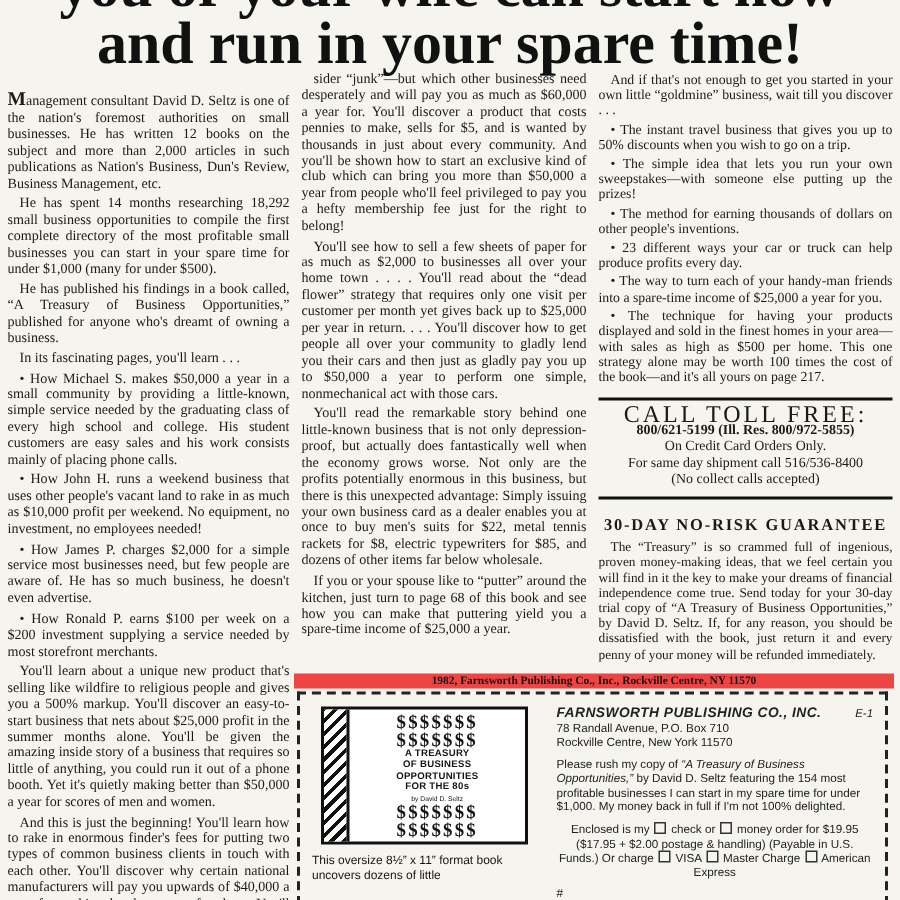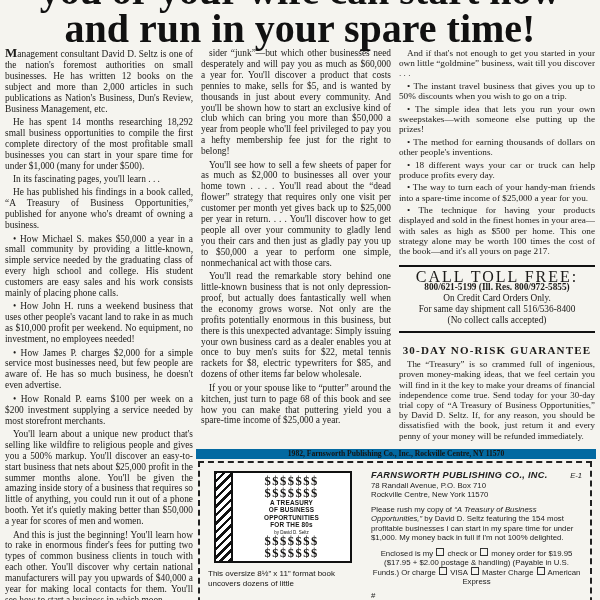--- a/index.html
+++ b/index.html
@@ -9,36 +9,36 @@
   
   .headline{position:absolute;top:-28px;left:0;width:600px;text-align:center;
     font-weight:bold;font-size:40px;line-height:38px;letter-spacing:0px;color:#111;}
 
   
   .col{position:absolute;top:48px;font-size:9.4px;line-height:10.9px;text-align:justify;color:#1b1a18;}
   .col1{left:5px;width:188px;height:552px;overflow:hidden;}
   .col2{left:201px;width:190px;}
   .col3{left:399px;width:196px;font-size:9.2px;line-height:10.15px;}
   .col p{margin:0 0 2.5px 0;text-indent:8px;}
-  .col p.lead{text-indent:0;}
+  .col p.lead{text-indent:0;margin-top:13px;}
   .cap{font-weight:bold;font-size:13px;}
 
   
   .tollbox{margin-top:9px;border-top:2.5px solid #111;border-bottom:2.5px solid #111;
     padding:4px 0 5px 0;text-align:center;font-size:9.3px;line-height:11px;}
   .tb-title{font-size:16px;letter-spacing:2px;}
   .tb-phone{font-weight:bold;text-align:center;}
 
   
   .g-title{margin:12px 0 4px 0;text-align:center;font-weight:bold;font-size:11px;letter-spacing:1.2px;}
   .g-body{font-size:8.9px;line-height:10.2px;text-align:justify;text-indent:8px;margin:0;}
 
   
   .copyright{position:absolute;left:196px;top:449px;width:400px;text-align:center;
-    font-weight:bold;font-size:7.6px;line-height:10px;background:#0369a1;}
+    font-weight:bold;font-size:7.6px;line-height:10px;background:#ef4444;}
 
   
   .coupon{position:absolute;left:198px;top:461px;width:394px;height:152px;box-sizing:border-box;
     border:2.5px dashed #222;padding:8px 8px 0 8px;display:flex;gap:11px;background:#f5f4ef;
     font-family:"Liberation Sans",sans-serif;}
   .coupon-left{width:152px;flex:none;}
   .book{width:138px;height:92px;border:2px solid #111;background:#fff;display:flex;margin-left:6px;box-sizing:border-box;}
   .spine{width:15px;border-right:2px solid #111;
     background:repeating-linear-gradient(-45deg,#111 0 2.5px,#fff 2.5px 6px);}
   .cover{flex:1;text-align:center;padding:3px 2px;display:flex;flex-direction:column;justify-content:space-between;}
@@ -63,43 +63,43 @@
 <div class="ad">
 
   <div class="headline">
     <div>you or your wife can start now</div>
     <div>and run in your spare time!</div>
   </div>
 
   <div class="col col1">
     <p class="lead"><span class="cap">M</span><span>anagement consultant David D. Seltz is one of the nation's foremost authorities on small businesses. He has written 12 books on the subject and more than 2,000 articles in such publications as Nation's Business, Dun's Review, Business Management, etc.</span></p>
     <p>He has spent 14 months researching 18,292 small business opportunities to compile the first complete directory of the most profitable small businesses you can start in your spare time for under $1,000 (many for under $500).</p>
+    <p>He has published his findings in a book called, “A Treasury of Business Opportunities,” published for anyone who's dreamt of owning a business.</p>
     <p>In its fascinating pages, you'll learn . . .</p>
-    <p>He has published his findings in a book called, “A Treasury of Business Opportunities,” published for anyone who's dreamt of owning a business.</p>
     <p>• How Michael S. makes $50,000 a year in a small community by providing a little-known, simple service needed by the graduating class of every high school and college. His student customers are easy sales and his work consists mainly of placing phone calls.</p>
     <p>• How John H. runs a weekend business that uses other people's vacant land to rake in as much as $10,000 profit per weekend. No equipment, no investment, no employees needed!</p>
     <p>• How James P. charges $2,000 for a simple service most businesses need, but few people are aware of. He has so much business, he doesn't even advertise.</p>
     <p>• How Ronald P. earns $100 per week on a $200 investment supplying a service needed by most storefront merchants.</p>
     <p>You'll learn about a unique new product that's selling like wildfire to religious people and gives you a 500% markup. You'll discover an easy-to-start business that nets about $25,000 profit in the summer months alone. You'll be given the amazing inside story of a business that requires so little of anything, you could run it out of a phone booth. Yet it's quietly making better than $50,000 a year for scores of men and women.</p>
     <p>And this is just the beginning! You'll learn how to rake in enormous finder's fees for putting two types of common business clients in touch with each other. You'll discover why certain national manufacturers will pay you upwards of $40,000 a year for making local contacts for them. You'll see how to start a business in which moon-</p>
   </div>
 
   <div class="col col2">
     <p>sider “junk”—but which other businesses need desperately and will pay you as much as $60,000 a year for. You'll discover a product that costs pennies to make, sells for $5, and is wanted by thousands in just about every community. And you'll be shown how to start an exclusive kind of club which can bring you more than $50,000 a year from people who'll feel privileged to pay you a hefty membership fee just for the right to belong!</p>
     <p>You'll see how to sell a few sheets of paper for as much as $2,000 to businesses all over your home town . . . . You'll read about the “dead flower” strategy that requires only one visit per customer per month yet gives back up to $25,000 per year in return. . . . You'll discover how to get people all over your community to gladly lend you their cars and then just as gladly pay you up to $50,000 a year to perform one simple, nonmechanical act with those cars.</p>
     <p>You'll read the remarkable story behind one little-known business that is not only depression-proof, but actually does fantastically well when the economy grows worse. Not only are the profits potentially enormous in this business, but there is this unexpected advantage: Simply issuing your own business card as a dealer enables you at once to buy men's suits for $22, metal tennis rackets for $8, electric typewriters for $85, and dozens of other items far below wholesale.</p>
     <p>If you or your spouse like to “putter” around the kitchen, just turn to page 68 of this book and see how you can make that puttering yield you a spare-time income of $25,000 a year.</p>
   </div>
 
   <div class="col col3">
     <p>And if that's not enough to get you started in your own little “goldmine” business, wait till you discover . . .</p>
     <p>• The instant travel business that gives you up to 50% discounts when you wish to go on a trip.</p>
     <p>• The simple idea that lets you run your own sweepstakes—with someone else putting up the prizes!</p>
     <p>• The method for earning thousands of dollars on other people's inventions.</p>
-    <p>• 18 different ways your car or truck can help produce profits every day.</p>
+    <p>• 23 different ways your car or truck can help produce profits every day.</p>
     <p>• The way to turn each of your handy-man friends into a spare-time income of $25,000 a year for you.</p>
     <p>• The technique for having your products displayed and sold in the finest homes in your area—with sales as high as $500 per home. This one strategy alone may be worth 100 times the cost of the book—and it's all yours on page 217.</p>
 
     <div class="tollbox">
       <div class="tb-title">CALL TOLL FREE:</div>
       <div class="tb-phone">800/621-5199 (Ill. Res. 800/972-5855)</div>
       <div>On Credit Card Orders Only.</div>
       <div>For same day shipment call 516/536-8400</div>
       <div>(No collect calls accepted)</div>
     </div>

